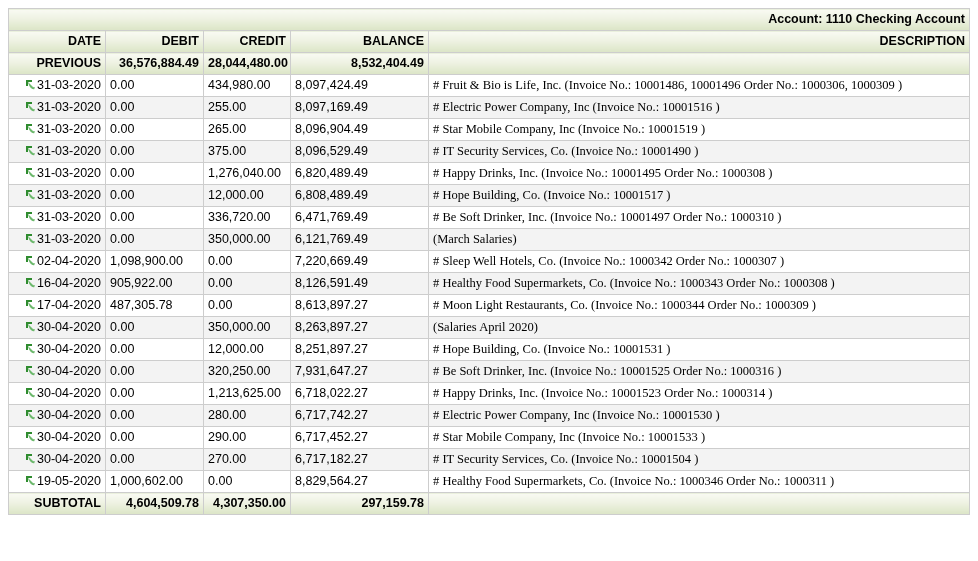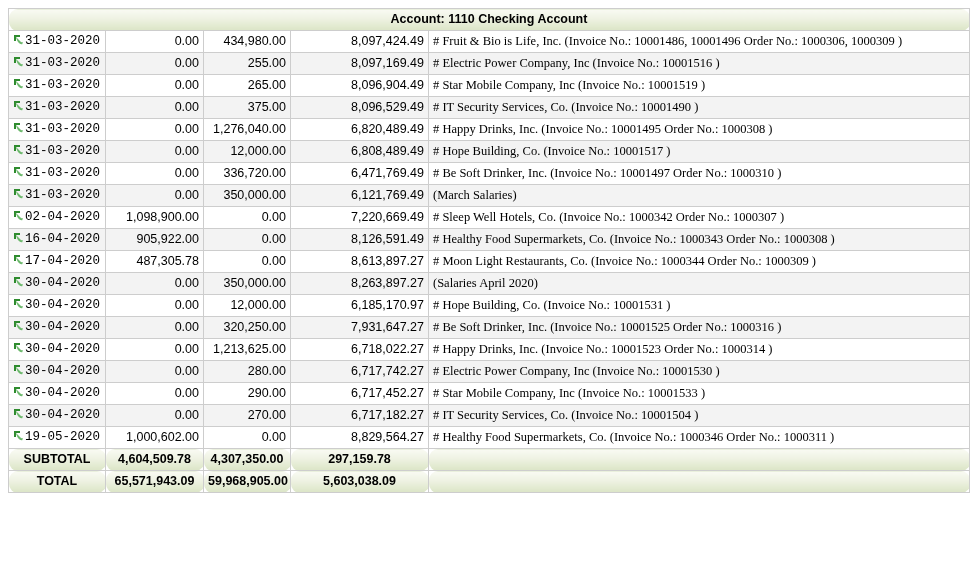--- a/index.html
+++ b/index.html
@@ -18,41 +18,40 @@
     height:21px;
     line-height:21px;
     white-space:nowrap;
     overflow:hidden;
     color:#000;
   }
   
   .band td{
     background:linear-gradient(to bottom,#f9faf3 0%,#eef2e2 45%,#dbe5c6 100%);
     font-weight:bold;
-    text-align:center;
-    border-radius:9px;
+    text-align:right;
   }
   .title-row td{
     height:25px;line-height:25px;
     font-size:12.5px;
   }
   .header-row td{
     height:25px;line-height:25px;
     font-size:12px;
   }
   .summary-row td{
     height:23px;line-height:23px;
     font-size:12.5px;
   }
   .total-row td{border-top:1px solid #a8a8a8;}
   
   tr.data-row:nth-child(odd) td{background:#ffffff;}
   tr.data-row:nth-child(even) td{background:#f3f3f3;}
-  td.c-date{text-align:left;padding-left:2px;font-family:Liberation Mono, monospace;}
-  td.c-num{text-align:right;padding-right:7px;}
+  td.c-date{text-align:right;padding-left:2px;}
+  td.c-num{padding-right:7px;}
   td.c-desc{text-align:left;padding-left:5px;font-family:Liberation Serif, serif;}
   .gl-ico{
     display:inline-block;
     width:11px;height:11px;
     vertical-align:-1px;
     margin-right:1px;
     cursor:pointer;
   }
   
   col.w-date{width:97px;}
@@ -69,20 +68,34 @@
       <col class="w-date">
         <col class="w-debit">
         <col class="w-credit">
         <col class="w-balance">
         <col>
     </colgroup>
     <tbody>
       <tr class="band title-row">
         <td colspan="5">Account: 1110 Checking Account</td>
       </tr>
+      <tr class="band header-row">
+        <td>DATE</td>
+        <td>DEBIT</td>
+        <td>CREDIT</td>
+        <td>BALANCE</td>
+        <td>DESCRIPTION</td>
+      </tr>
+      <tr class="band summary-row">
+        <td>PREVIOUS</td>
+        <td>36,576,884.49</td>
+        <td>28,044,480.00</td>
+        <td>8,532,404.49</td>
+        <td></td>
+      </tr>
     </tbody>
     <tbody id="ledger-rows">
         <tr class="data-row">
     <td class="c-date"><span class="gl-ico"><svg width="11" height="11" viewBox="0 0 11 11">
                 <path d="M1 1 L7 1 L7 3 L3 3 L3 7 L1 7 Z" fill="#2e8b2e"></path>
                 <path d="M2.5 2.5 L6.5 6.5 C7.5 8 8.8 8.6 10 8.2 L9.2 10.2 C7.2 10.4 5.4 9 4.4 7 Z" fill="#6cb86c"></path>
               </svg></span><span class="date-text">31-03-2020</span></td>
     <td class="c-num">0.00</td>
     <td class="c-num">434,980.00</td>
     <td class="c-num">8,097,424.49</td>
@@ -198,21 +211,21 @@
     <td class="c-num">8,263,897.27</td>
     <td class="c-desc">(Salaries April 2020)</td>
   </tr>
         <tr class="data-row">
     <td class="c-date"><span class="gl-ico"><svg width="11" height="11" viewBox="0 0 11 11">
                 <path d="M1 1 L7 1 L7 3 L3 3 L3 7 L1 7 Z" fill="#2e8b2e"></path>
                 <path d="M2.5 2.5 L6.5 6.5 C7.5 8 8.8 8.6 10 8.2 L9.2 10.2 C7.2 10.4 5.4 9 4.4 7 Z" fill="#6cb86c"></path>
               </svg></span><span class="date-text">30-04-2020</span></td>
     <td class="c-num">0.00</td>
     <td class="c-num">12,000.00</td>
-    <td class="c-num">6,185,170.97</td>
+    <td class="c-num">8,251,897.27</td>
     <td class="c-desc"># Hope Building, Co. (Invoice No.: 10001531 )</td>
   </tr>
         <tr class="data-row">
     <td class="c-date"><span class="gl-ico"><svg width="11" height="11" viewBox="0 0 11 11">
                 <path d="M1 1 L7 1 L7 3 L3 3 L3 7 L1 7 Z" fill="#2e8b2e"></path>
                 <path d="M2.5 2.5 L6.5 6.5 C7.5 8 8.8 8.6 10 8.2 L9.2 10.2 C7.2 10.4 5.4 9 4.4 7 Z" fill="#6cb86c"></path>
               </svg></span><span class="date-text">30-04-2020</span></td>
     <td class="c-num">0.00</td>
     <td class="c-num">320,250.00</td>
     <td class="c-num">7,931,647.27</td>
@@ -270,22 +283,15 @@
   </tr>
       </tbody>
     <tbody>
       <tr class="band summary-row">
         <td>SUBTOTAL</td>
         <td>4,604,509.78</td>
         <td>4,307,350.00</td>
         <td>297,159.78</td>
         <td></td>
       </tr>
-      <tr class="band summary-row total-row">
-        <td>TOTAL</td>
-        <td>65,571,943.09</td>
-        <td>59,968,905.00</td>
-        <td>5,603,038.09</td>
-        <td></td>
-      </tr>
     </tbody>
   </table>
 </div>
 
 </body></html>

